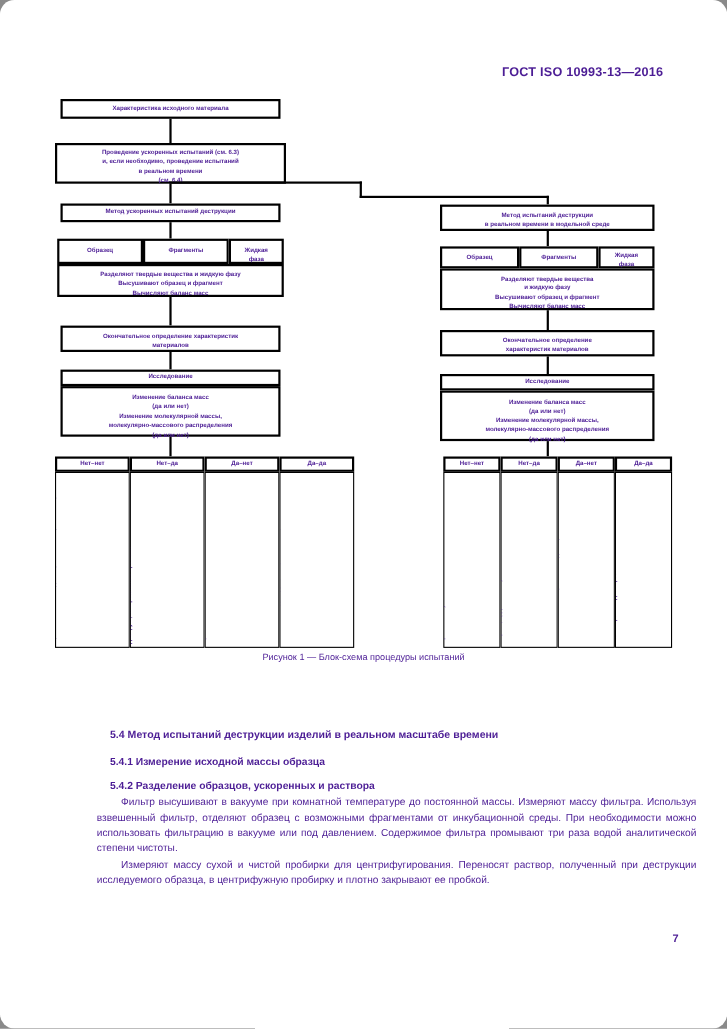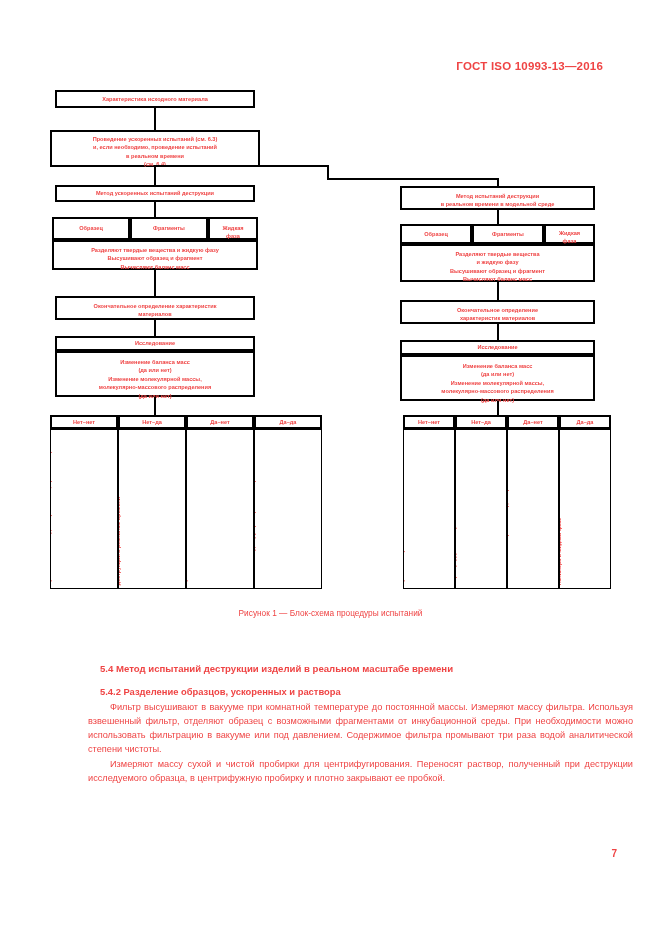--- a/index.html
+++ b/index.html
@@ -7,22 +7,23 @@
     padding: 0;
     background: #8a8a8a;
   }
   .page {
     position: relative;
     width: 661px;
     height: 935px;
     background: #ffffff;
     margin: 0 auto;
     font-family: "Liberation Sans", sans-serif;
-    color: #ef4444;
+    color: #4c1d95;
     overflow: hidden;
+    border-radius: 13px;
   }
 
   
   .std-header {
     position: absolute;
     top: 60px;
     right: 58px;
     font-size: 11.5px;
     font-weight: bold;
     letter-spacing: 0.2px;
@@ -76,21 +77,21 @@
     white-space: normal;
     font-size: 5.4px;
     font-weight: bold;
     line-height: 1.55;
     text-align: left;
   }
 
   
   .fig-caption {
     position: absolute;
-    top: 608px;
+    top: 592px;
     left: 0;
     width: 661px;
     text-align: center;
     font-size: 8.3px;
   }
 
   
   .body {
     position: absolute;
     left: 60px;
@@ -290,20 +291,21 @@
     <div class="vcell" style="left:559px; top:344px; width:52px; height:160px;">
       <div class="vtext" style="width: 152px; margin-left: -22px;">Идентифицируют и определяют количественно выщелоченные вещества и продукты деструкции полимера в жидкой фазе</div>
     </div>
 
   </div>
 
   <div class="fig-caption">Рисунок 1 — Блок-схема процедуры испытаний</div>
 
   <div class="body">
     <div class="h2">5.4  Метод испытаний деструкции изделий в реальном масштабе времени</div>
+    <div class="h3">5.4.1  Измерение исходной массы образца</div>
     <div class="h3">5.4.2  Разделение образцов, ускоренных и раствора</div>
     <div class="p ind">Фильтр высушивают в вакууме при комнатной температуре до постоянной массы. Измеряют массу фильтра. Используя взвешенный фильтр, отделяют образец с возможными фрагментами от инкубационной среды. При необходимости можно использовать фильтрацию в вакууме или под давлением. Содержимое фильтра промывают три раза водой аналитической степени чистоты.</div>
     <div class="p ind">Измеряют массу сухой и чистой пробирки для центрифугирования. Переносят раствор, полученный при деструкции исследуемого образца, в центрифужную пробирку и плотно закрывают ее пробкой.</div>
   </div>
 
   <div class="folio">7</div>
 
 </div>
 
 </body></html>

